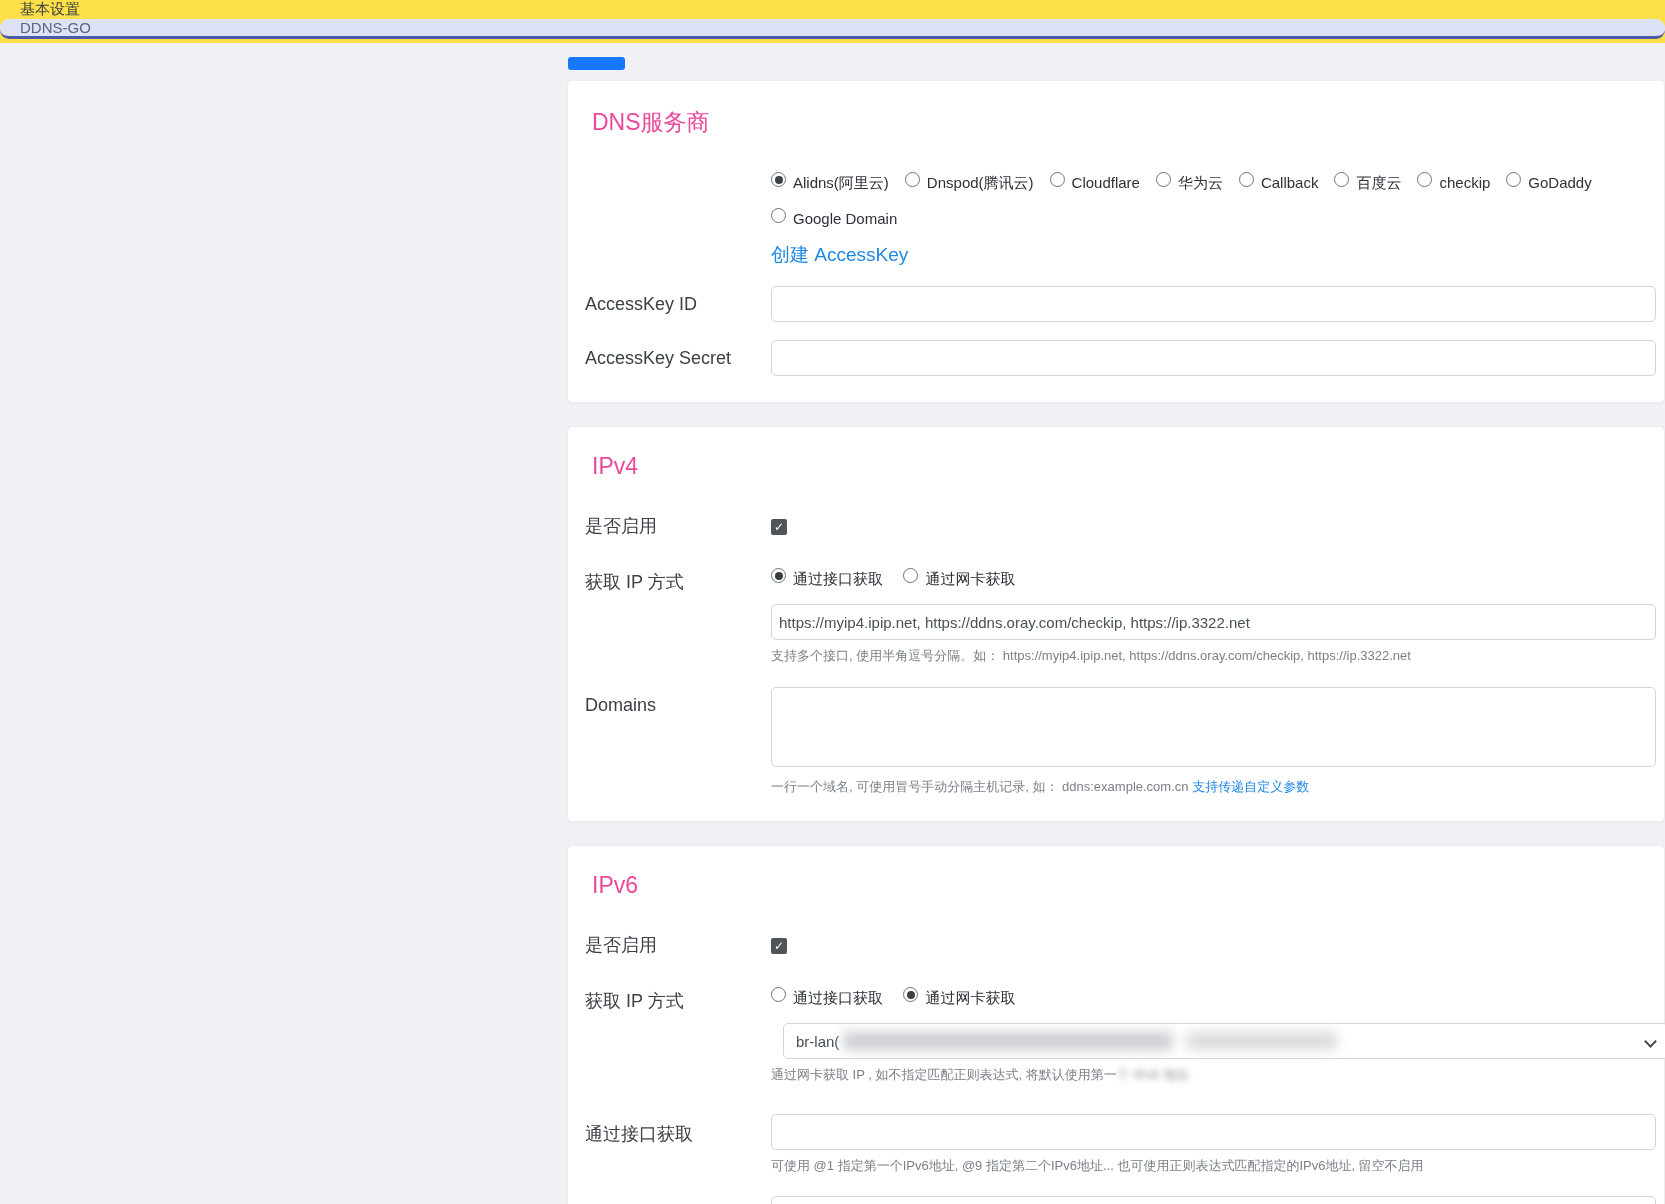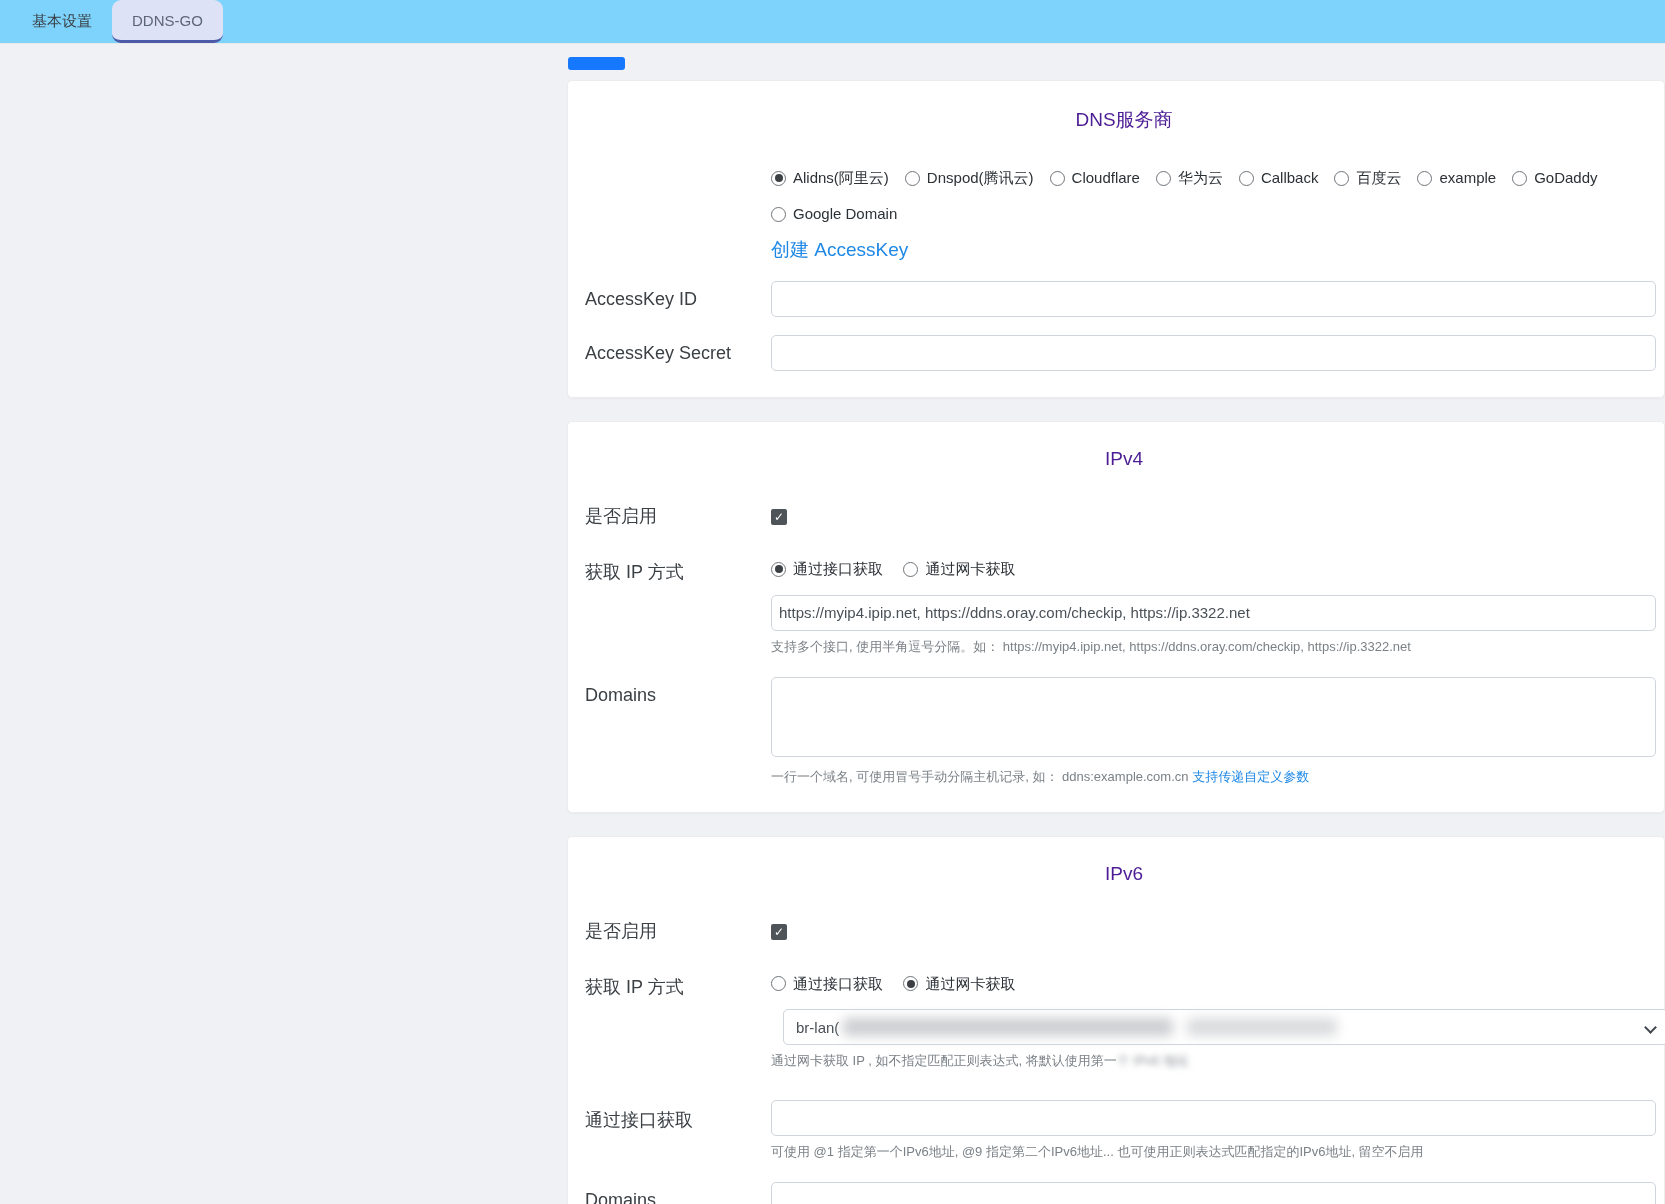--- a/index.html
+++ b/index.html
@@ -5,22 +5,22 @@
   * { box-sizing: border-box; }
   html,body { margin:0; padding:0; }
   body {
     width:1665px; height:1204px; overflow:hidden; position:relative;
     background:#eff1f4;
     font-family:"Liberation Sans","DejaVu Sans",sans-serif;
     color:#383d41;
   }
   
   .topbar {
-    height:44px; background:#7dd3fc; border-bottom:1px solid #e9e9e9;
-    display:flex; align-items:stretch; padding-left:12px;
+    height:44px; background:#fde047; border-bottom:1px solid #e9e9e9;
+    display:flex; align-items:stretch; flex-direction:column;
   }
   .tab {
     display:flex; align-items:center; padding:0 20px;
     font-size:15px; color:#3a3f44; cursor:pointer; position:relative;
   }
   .tab.active {
     background:#dde2f6; color:#5d6678;
     border-bottom:3px solid #4d59a9;
     border-radius:9px;
   }
@@ -30,41 +30,41 @@
   .blue-chip {
     width:57px; height:13px; background:#1677ff; border-radius:3px;
     margin:0 0 10px 1px;
   }
   .card {
     background:#ffffff; border:1px solid #ececec; border-radius:5px;
     box-shadow:0 1px 2px rgba(0,0,0,.03);
     padding:20px 8px 26px 17px; margin-bottom:23px;
   }
   .card h2 {
-    margin:6px 0 0 7px; font-size:19px; font-weight:500; color:#4c1d95;text-align:center;
+    margin:6px 0 0 7px; font-size:23px; font-weight:500; color:#ec4899;
   }
   .row { display:flex; align-items:center; }
   .row.top { align-items:flex-start; }
   .row-label {
     flex:0 0 186px; width:186px; font-size:18px; color:#3b4045; padding-right:10px;
   }
   .row-content { flex:1; min-width:0; }
   
   .ti {
     width:100%; height:36px; border:1px solid #cfd5db; border-radius:5px;
     padding:0 7px; font-size:15px; color:#495057; background:#fff; outline:none;
     font-family:"Liberation Sans","DejaVu Sans",sans-serif;
   }
   textarea.ti { height:80px; padding:8px 12px; resize:none; }
   textarea.ti.cut { height:90px; }
   .helper { font-size:13px; color:#7b8187; margin-top:7px; line-height:1.35; }
   .link { color:#1e88e5; text-decoration:none; cursor:pointer; }
   
   .radio {
-    display:inline-flex; align-items:center; margin-right:16px;
+    display:inline-flex; align-items:flex-start; margin-right:16px;
     font-size:15px; color:#2c3136; cursor:pointer; white-space:nowrap; line-height:22px;
   }
   .radio .rb {
     width:15px; height:15px; border:1px solid #6f7479; border-radius:50%;
     margin-right:7px; background:#fff; position:relative; flex:0 0 15px;
   }
   .radio.selected .rb::after {
     content:""; position:absolute; left:2.5px; top:2.5px; right:2.5px; bottom:2.5px;
     background:#3c4044; border-radius:50%;
   }
@@ -133,21 +133,21 @@
             <span class="radio">
               <span class="rb"></span>
               <span>Callback</span>
             </span>
             <span class="radio">
               <span class="rb"></span>
               <span>百度云</span>
             </span>
             <span class="radio">
               <span class="rb"></span>
-              <span>example</span>
+              <span>checkip</span>
             </span>
             <span class="radio">
               <span class="rb"></span>
               <span>GoDaddy</span>
             </span>
             <span class="radio">
               <span class="rb"></span>
               <span>Google Domain</span>
             </span>
           </div>

